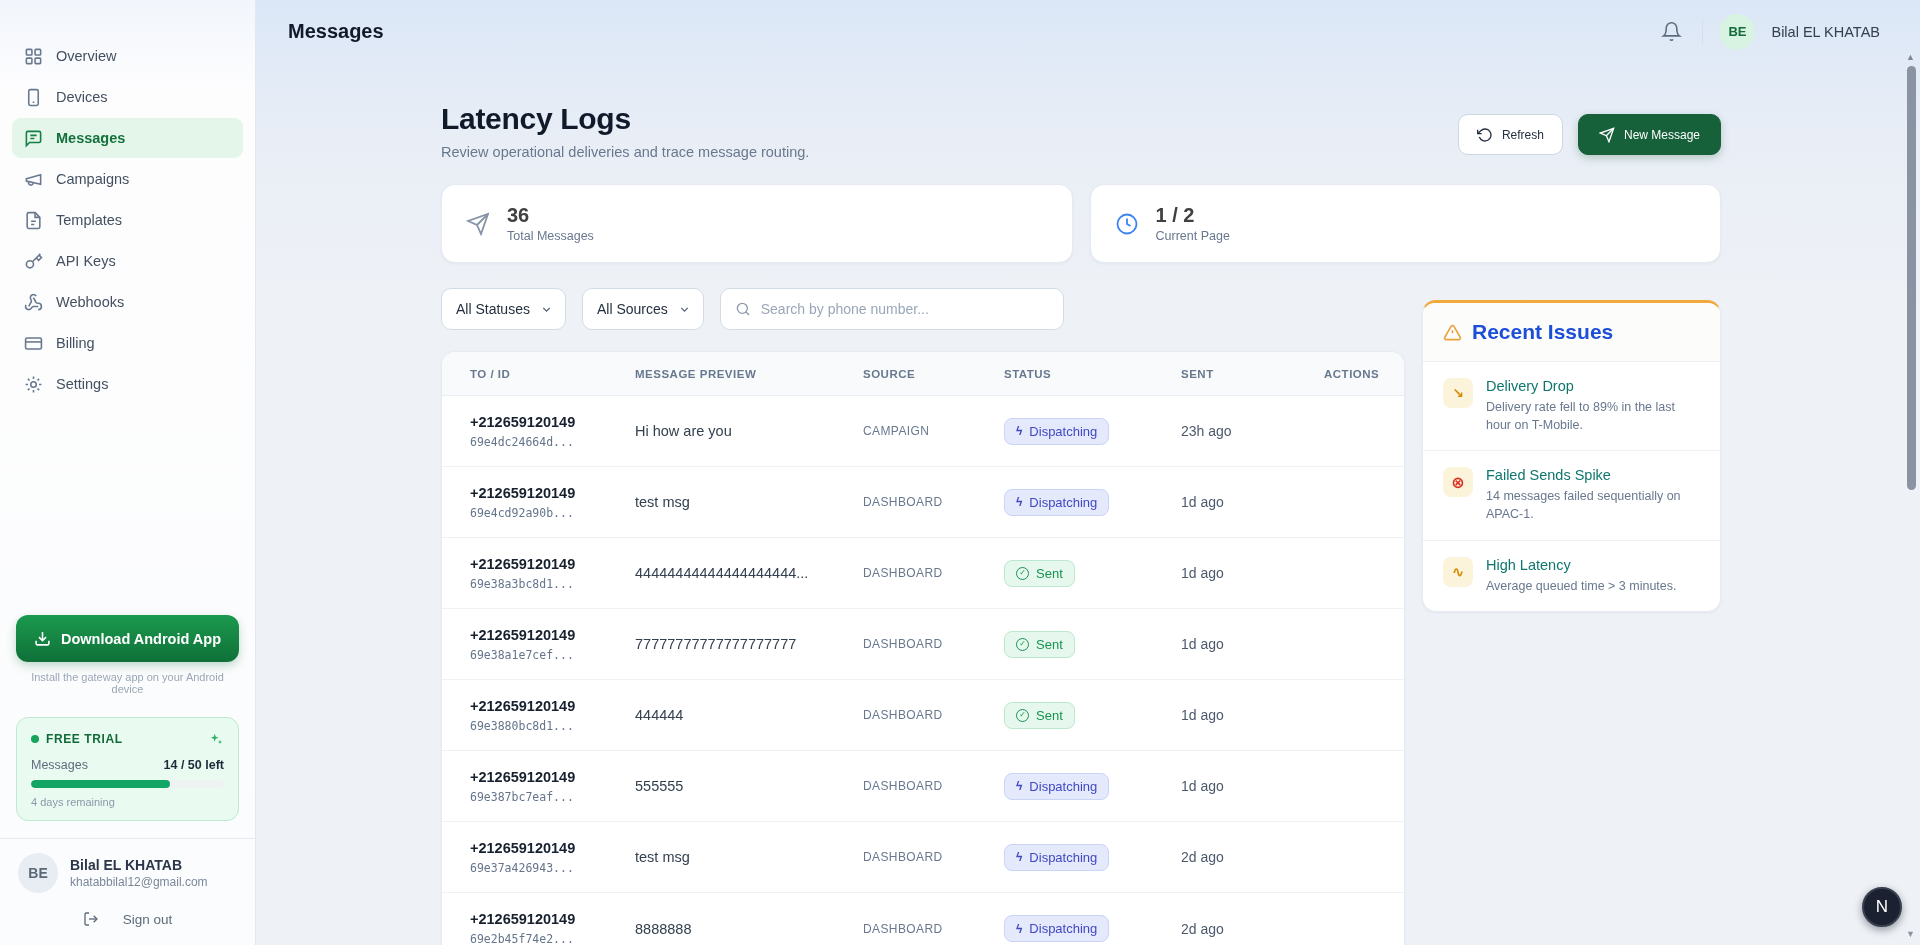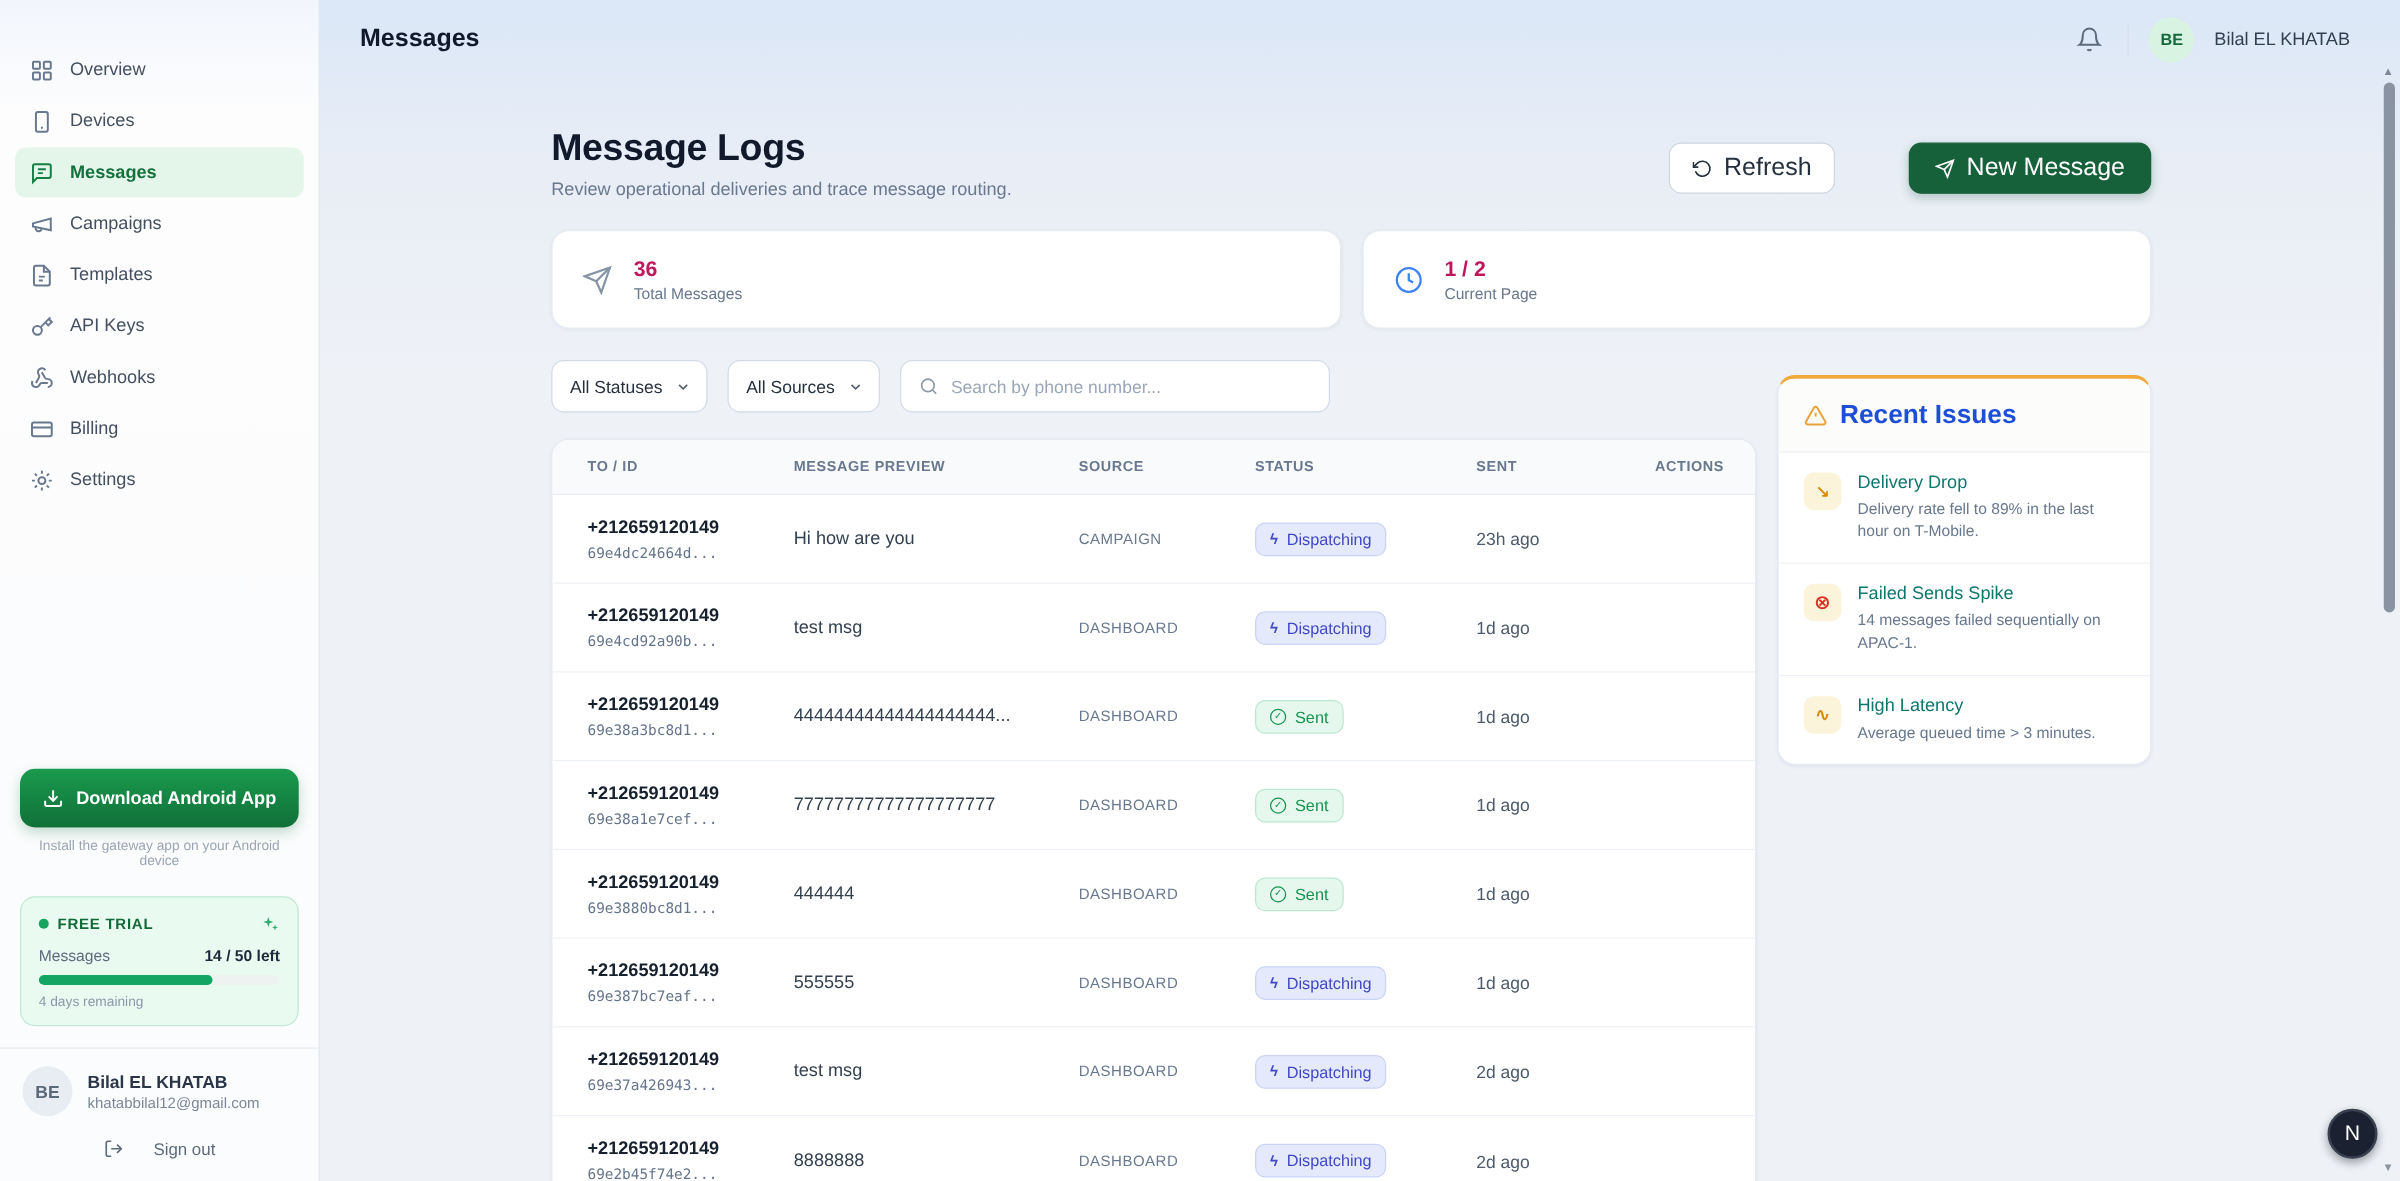--- a/index.html
+++ b/index.html
@@ -66,29 +66,29 @@
   .top-avatar{ width:36px; height:36px; border-radius:50%; background:#d9f3e3; color:#136b3b; font-weight:bold; font-size:13px; display:flex; align-items:center; justify-content:center; cursor:pointer; }
   .top-username{ font-size:14.5px; color:#33404f; }
 
   
   .main{ position:absolute; left:256px; top:64px; width:1664px; height:881px; padding:38px 0 0 185px; }
   .container{ width:1280px; }
   .page-head{ display:flex; align-items:flex-start; }
   .page-title{ font-size:30px; font-weight:800; color:#101a2b; letter-spacing:-.3px; }
   .page-sub{ font-size:14.5px; color:#68788e; margin-top:8px; }
   .page-actions{ margin-left:auto; display:flex; gap:15px; margin-top:12px; }
-  .btn{ height:41px; border-radius:10px; display:flex; align-items:center; gap:9px; font-size:20px; cursor:pointer; font-family:inherit;margin-left:44px; }
+  .btn{ height:41px; border-radius:10px; display:flex; align-items:center; gap:9px; font-size:12px; cursor:pointer; font-family:inherit; }
   .btn-refresh{ background:#fff; border:1px solid #cdd6e1; color:#25303f; padding:0 18px; }
   .btn-new{ background:#16603a; border:1px solid #16603a; color:#fff; font-weight:normal; padding:0 20px; box-shadow:0 3px 8px rgba(18,84,48,.25); }
 
   .stats-row{ display:flex; gap:17px; margin-top:24px; }
   .stat-card{ flex:1; height:79px; background:#fff; border:1px solid #e6ebf2; border-radius:14px; box-shadow:0 1px 3px rgba(25,40,70,.05); display:flex; align-items:center; padding:0 24px; gap:17px; }
   .stat-icon{ color:#8593a5; display:flex; }
   .stat-icon.blue{ color:#3b82f6; }
-  .stat-value{ font-size:17px; font-weight:800; color:#be185d; }
+  .stat-value{ font-size:20px; font-weight:800; color:#404040; }
   .stat-label{ font-size:12.5px; color:#68788e; margin-top:2px; }
 
   .content-row{ display:flex; gap:17px; margin-top:25px; align-items:flex-start; }
   .left-col{ width:964px; }
 
   .filters{ display:flex; gap:16px; }
   .select{ height:42px; background:#fff; border:1px solid #d3dce6; border-radius:10px; display:flex; align-items:center; gap:10px; padding:0 12px 0 14px; font-size:14px; color:#25303f; cursor:pointer; }
   .select .chev{ color:#55606f; display:flex; }
   .search-box{ width:344px; height:42px; background:#fff; border:1px solid #d3dce6; border-radius:10px; display:flex; align-items:center; gap:10px; padding:0 14px; }
   .search-box input{ border:none; outline:none; flex:1; font-size:14px; font-family:inherit; color:#25303f; background:transparent; }
@@ -301,21 +301,21 @@
     <span class="top-avatar">BE</span>
     <span class="top-username">Bilal EL KHATAB</span>
   </div>
 </header>
 
 <main class="main">
   <div class="container">
 
     <div class="page-head">
       <div>
-        <div class="page-title">Message Logs</div>
+        <div class="page-title">Latency Logs</div>
         <div class="page-sub">Review operational deliveries and trace message routing.</div>
       </div>
       <div class="page-actions">
         <button class="btn btn-refresh">
           <span>
               <svg width="16" height="16" viewBox="0 0 24 24" fill="none" stroke="currentColor" stroke-width="2">
                 <path d="M1 4v6h6"></path>
                 <path d="M3.5 15a9 9 0 1 0 2.1-9.4L1 10"></path>
               </svg>
             </span>

